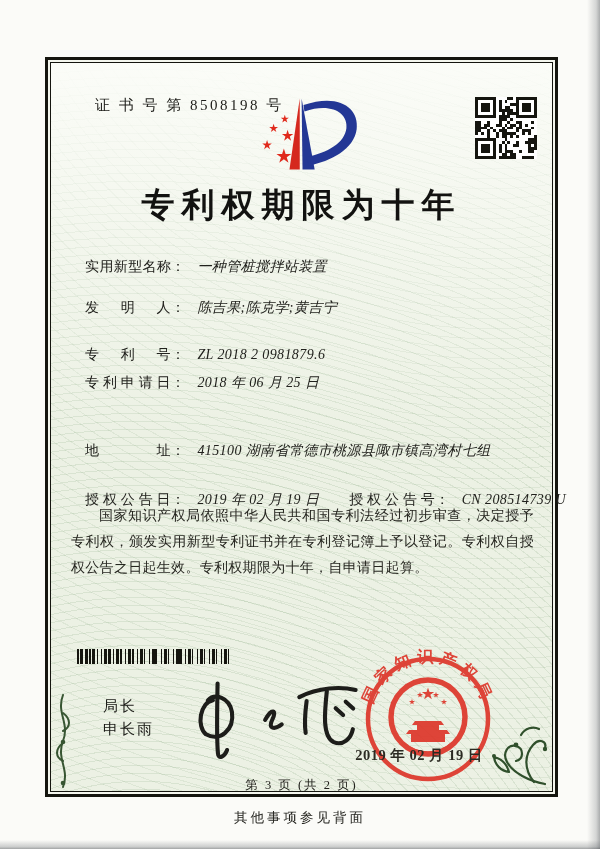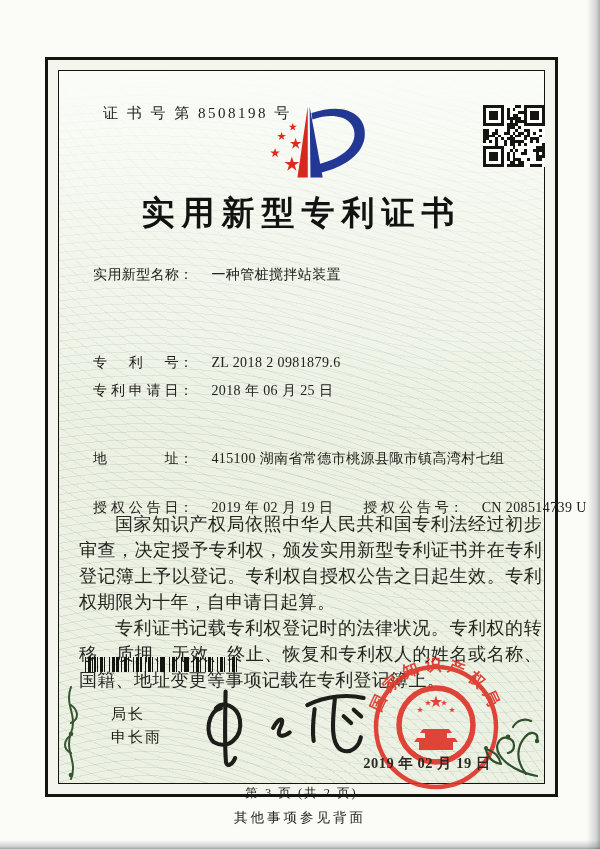--- a/index.html
+++ b/index.html
@@ -9,40 +9,40 @@
     font-family:"Liberation Serif","DejaVu Serif",serif;
   }
   
   .shadow-right{position:absolute;right:0;top:0;bottom:0;width:13px;
     background:linear-gradient(90deg,rgba(0,0,0,0) 0%,rgba(95,100,105,0.25) 70%,rgba(70,75,80,0.45) 100%);}
   .shadow-bottom{position:absolute;left:0;right:0;bottom:0;height:9px;
     background:linear-gradient(180deg,rgba(0,0,0,0) 0%,rgba(95,100,105,0.3) 75%,rgba(70,75,80,0.5) 100%);}
   
   .frame{
     position:absolute;left:45px;top:57px;width:513px;height:740px;
-    box-sizing:border-box;border:3px solid #15150f;padding:10px;background:#f4f6ee;
+    box-sizing:border-box;border:3px solid #15150f;padding:2px;background:#f4f6ee;
   }
   .frame-inner{
     position:relative;width:100%;height:100%;box-sizing:border-box;border:1px solid #15150f;
     background:
       linear-gradient(rgba(252,253,249,0.95), rgba(252,253,249,0.35) 28%, rgba(252,253,249,0) 52%),
       repeating-radial-gradient(circle at 18% 135%, rgba(120,158,114,0.17) 0 1px, rgba(0,0,0,0) 1px 8px),
       repeating-radial-gradient(circle at 88% -35%, rgba(120,158,114,0.13) 0 1px, rgba(0,0,0,0) 1px 10px),
       #ecf1e4;
   }
   .serial{position:absolute;left:44px;top:33px;font-size:15px;letter-spacing:2.5px;color:#1c1c18;white-space:nowrap;}
   .logo{position:absolute;left:189px;top:28px;width:140px;height:84px;}
   .qr{position:absolute;left:424px;top:34px;width:62px;height:62px;}
   .cert-title{position:absolute;top:120px;left:0;width:100%;text-align:center;
     font-size:33px;font-weight:700;letter-spacing:7px;color:#121210;white-space:nowrap;}
   .fline{position:absolute;left:34px;font-size:14px;color:#21211d;letter-spacing:0.4px;white-space:nowrap;}
   .flabel{display:inline-block;width:86px;text-align:justify;text-align-last:justify;vertical-align:bottom;}
-  .fvalue{margin-left:18px;}
+  .fvalue{margin-left:12px;font-style:italic;}
   .fgroup2{margin-left:26px;}
-  .body-text{position:absolute;left:20px;top:440px;width:463px;font-size:18px;line-height:26px;
+  .body-text{position:absolute;left:20px;top:440px;width:463px;font-size:14px;line-height:26px;
     text-align:justify;color:#262620;}
   .body-text p{margin:0;text-indent:2em;letter-spacing:0.3px;}
   .barcode{position:absolute;left:26px;top:586px;width:154px;height:15px;
     background-image:
       repeating-linear-gradient(90deg,#15150f 0 1.5px,rgba(0,0,0,0) 1.5px 3px,#15150f 3px 6px,rgba(0,0,0,0) 6px 7.5px,#15150f 7.5px 8.5px,rgba(0,0,0,0) 8.5px 12px),
       repeating-linear-gradient(90deg,rgba(0,0,0,0) 0 9px,#15150f 9px 11px,rgba(0,0,0,0) 11px 23px);
   }
   .director{position:absolute;left:26px;top:632px;font-size:15px;line-height:23px;letter-spacing:2px;color:#191915;margin-left:26px;}
   .signature{position:absolute;left:134px;top:612px;width:185px;height:92px;transform:rotate(-2deg);}
   .seal{position:absolute;left:302px;top:584px;width:155px;height:155px;}
@@ -220,24 +220,27 @@
           <rect x="33" y="60" width="3" height="3"></rect>
           <rect x="36" y="60" width="3" height="3"></rect>
           <rect x="39" y="60" width="3" height="3"></rect>
           <rect x="48" y="60" width="3" height="3"></rect>
           <rect x="51" y="60" width="3" height="3"></rect>
           <rect x="54" y="60" width="3" height="3"></rect>
           <rect x="57" y="60" width="3" height="3"></rect>
         </g>
     </svg>
 
-    <div class="cert-title">实用新型专利证书</div>
+    <div class="cert-title">专利权期限为十年</div>
 
     <div class="fline" style="top:195px">
       <span class="flabel">实用新型名称</span><span>：</span><span class="fvalue">一种管桩搅拌站装置</span>
+    </div>
+    <div class="fline" style="top:236px">
+      <span class="flabel">发明人</span><span>：</span><span class="fvalue">陈吉果;陈克学;黄吉宁</span>
     </div>
     <div class="fline" style="top:283px">
       <span class="flabel">专利号</span><span>：</span><span class="fvalue">ZL 2018 2 0981879.6</span>
     </div>
     <div class="fline" style="top:311px">
       <span class="flabel">专利申请日</span><span>：</span><span class="fvalue">2018 年 06 月 25 日</span>
     </div>
     <div class="fline" style="top:379px">
       <span class="flabel">地址</span><span>：</span><span class="fvalue">415100 湖南省常德市桃源县陬市镇高湾村七组</span>
     </div>
@@ -245,21 +248,20 @@
       <span>
         <span class="flabel">授权公告日</span><span>：</span><span class="fvalue">2019 年 02 月 19 日</span>
       </span>
       <span class="fgroup2">
         <span class="flabel">授权公告号</span><span>：</span><span class="fvalue">CN 208514739 U</span>
       </span>
     </div>
 
     <div class="body-text">
       <p>国家知识产权局依照中华人民共和国专利法经过初步审查，决定授予专利权，颁发实用新型专利证书并在专利登记簿上予以登记。专利权自授权公告之日起生效。专利权期限为十年，自申请日起算。</p>
-      <p>专利证书记载专利权登记时的法律状况。专利权的转移、质押、无效、终止、恢复和专利权人的姓名或名称、国籍、地址变更等事项记载在专利登记簿上。</p>
     </div>
 
     <div class="barcode"></div>
 
     <div class="director">
       <div>局长</div>
       <div>申长雨</div>
     </div>
 
     <svg class="signature" viewBox="0 0 180 85" aria-label="申长雨">

